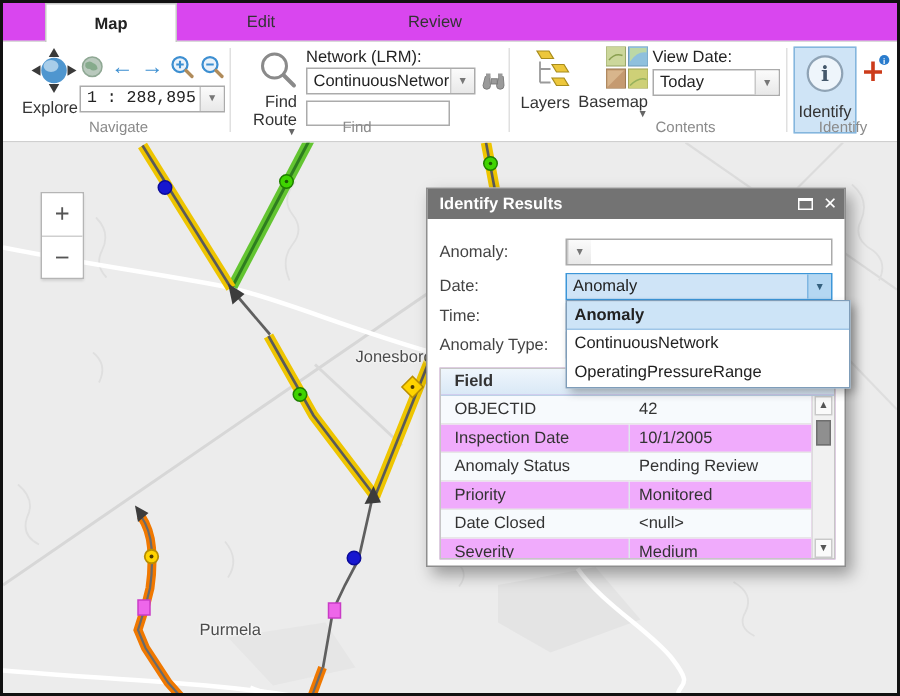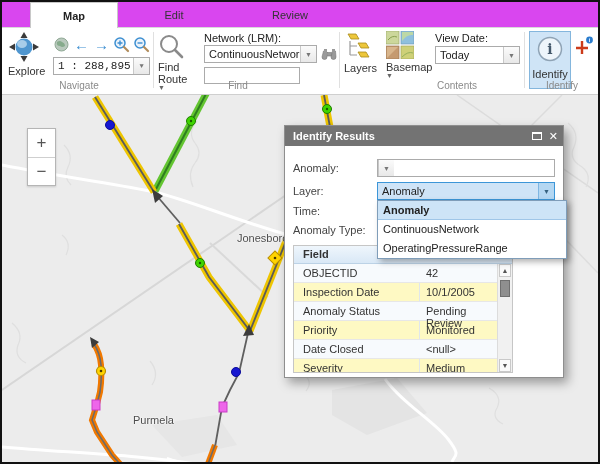--- a/index.html
+++ b/index.html
@@ -8,21 +8,21 @@
 
   
   .tabbar { position:absolute; left:0; top:0; width:596px; height:26px; background:#d946ef; border-bottom:1px solid #d9d9d9; }
   .tab { position:absolute; top:0; height:26px; width:88px; line-height:26px; text-align:center; font-size:11px; color:#333; cursor:pointer; }
   .tab.active { background:#fff; border:1px solid #c8c8c8; border-bottom:none; height:27px; font-weight:bold; color:#222; }
 
   
   .ribbon { position:absolute; left:0; top:26px; width:596px; height:67px; background:#fff; border-bottom:1px solid #cfcfcf; }
   .grp-sep { position:absolute; top:4px; height:56px; width:1px; background:#e0e0e0; }
   .grp-label { position:absolute; top:52px; height:12px; font-size:10px; color:#8a8a8a; text-align:center; }
-  .btn-big { position:absolute; display:flex; flex-direction:column; align-items:flex-start; font-size:11px; color:#333; cursor:pointer; }
+  .btn-big { position:absolute; display:flex; flex-direction:column; align-items:flex-end; font-size:11px; color:#333; cursor:pointer; }
   .btn-big .cap { margin-top:1px; line-height:11px; text-align:center; }
   .caret { font-size:7px; color:#666; line-height:6px; }
   .icnrow { position:absolute; display:flex; gap:3px; align-items:center; }
   .icn { width:17px; height:17px; display:flex; align-items:center; justify-content:center; cursor:pointer; }
   .blue-arrow { color:#3d8fd1; font-size:15px; font-weight:bold; line-height:15px; }
   .combo { position:absolute; display:flex; border:1px solid #ababab; background:#fff; height:18px; font-size:11px; color:#222; cursor:pointer; }
   .combo .txt { flex:1; padding:2px 4px 0 4px; white-space:nowrap; overflow:hidden; }
   .combo .ab { width:16px; border-left:1px solid #c8c8c8; background:linear-gradient(#fbfbfb,#e8e8e8); display:flex; align-items:center; justify-content:center; font-size:7px; color:#777; }
   .field { position:absolute; border:1px solid #ababab; background:#fff; height:17px; }
   .rlab { position:absolute; font-size:11px; color:#222; }
@@ -45,21 +45,21 @@
   .drow { position:absolute; left:8px; right:8px; height:18px; }
   .drow .dlab { position:absolute; left:0; top:3px; font-size:11px; color:#444; }
   .drow .combo { left:84px; right:0; top:0; }
   .combo.open { border-color:#3c96d8; }
   .combo.open .txt { background:#cfe4f7; }
   .combo.open .ab { background:#b4d7f2; border-left-color:#7fb6e2; color:#35617f; }
   .ddlist { position:absolute; left:92px; top:74px; width:190px; background:#fff; border:1px solid #7f9db9; box-shadow:3px 3px 6px rgba(0,0,0,.3); z-index:30; }
   .dditem { height:19px; line-height:19px; font-size:11px; color:#222; padding:0 5px; cursor:pointer; white-space:nowrap; }
   .dditem.sel { background:#cde4f7; font-weight:bold; border-bottom:1px solid #9fc6e8; }
 
-  .dtable { position:absolute; left:8px; top:119px; width:220px; height:128px; border:1px solid #c6c6c6; background:#fef9c3; overflow:hidden; }
+  .dtable { position:absolute; left:8px; top:119px; width:264px; height:128px; border:1px solid #c6c6c6; background:#f0abfc; overflow:hidden; }
   .thead { position:absolute; left:0; top:0; right:0; height:18px; background:linear-gradient(#eff6fc,#d9e8f6); border-bottom:1px solid #bcd2e6; font-size:11px; font-weight:bold; color:#333; }
   .thead .c1 { position:absolute; left:9px; top:2px; }
   .thead .c2 { position:absolute; left:132px; top:2px; }
   .tbody { position:absolute; left:0; top:18px; right:15px; bottom:0; overflow:hidden; }
   .trow { height:19px; border-bottom:1px solid #e7e7e7; font-size:11px; color:#333; position:relative; }
   .trow:nth-child(even){ background:#f7fafd; }
   .trow .c1 { position:absolute; left:9px; top:3px; }
   .trow .c2 { position:absolute; left:132px; top:3px; }
   .coldiv { position:absolute; left:125px; top:0; bottom:0; width:1px; background:#dfe6ec; }
   .vscroll { position:absolute; right:0; top:18px; bottom:0; width:15px; background:#f1f1f1; border-left:1px solid #dcdcdc; }
@@ -306,21 +306,21 @@
       </span>
     </div>
 
     <div class="drow" style="top:33px;">
       <span class="dlab">Anomaly:</span>
       <div class="combo">
         <span class="ab">▼</span>
       </div>
     </div>
     <div class="drow" style="top:56px;">
-      <span class="dlab">Layer:</span>
+      <span class="dlab">Date:</span>
       <div class="combo open">
         <span class="txt">Anomaly</span>
         <span class="ab">▼</span>
       </div>
     </div>
     <div class="drow" style="top:76px;">
       <span class="dlab">Time:</span>
       <div class="combo">
         <span class="txt"></span>
         <span class="ab">▼</span>

